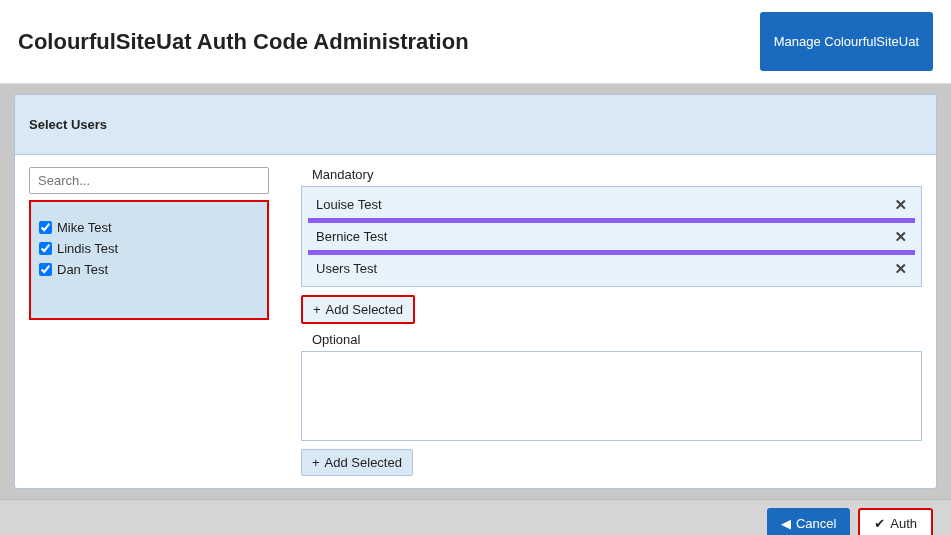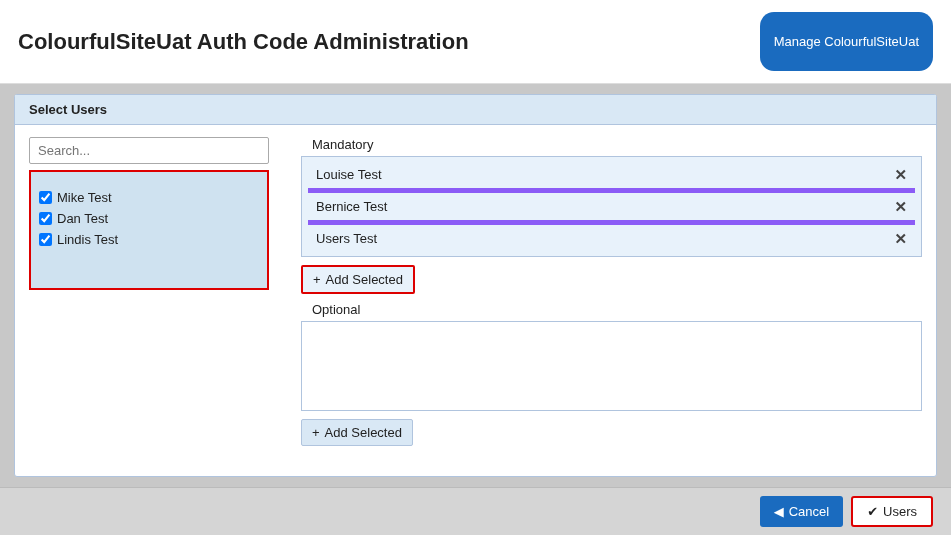--- a/index.html
+++ b/index.html
@@ -25,35 +25,35 @@
       font-weight: bold;
       color: #222;
     }
     .manage-btn {
       background: #1a6bbf;
       color: #fff;
       border: none;
       padding: 22px 14px;
       font-size: 13px;
       cursor: pointer;
-      border-radius: 14px;
+      border-radius: 3px;
     }
     .main-content {
       flex: 1;
       background: #fff;
       margin: 10px 14px;
       border: 1px solid #b0c4de;
       border-radius: 3px;
       padding: 0;
       display: flex;
       flex-direction: column;
     }
     .section-header {
       background: #d9e8f5;
-      padding: 7px 14px;
+      padding: 22px 14px;
       font-weight: bold;
       font-size: 13px;
       color: #222;
       border-bottom: 1px solid #b0c4de;
     }
     .content-area {
       display: flex;
       flex: 1;
       padding: 12px 14px;
       gap: 32px;
@@ -198,25 +198,25 @@
     <div class="left-panel">
       <input class="search-input" type="text" placeholder="Search..." style="">
       <div class="user-list" id="user-list-container">
 
       <div class="user-item">
             <input type="checkbox" checked="" style="">
             <span>Mike Test</span>
           </div>
           <div class="user-item">
             <input type="checkbox" checked="" style="">
-            <span>Dan Test</span>
+            <span>Lindis Test</span>
           </div>
           <div class="user-item">
             <input type="checkbox" checked="" style="">
-            <span>Lindis Test</span>
+            <span>Dan Test</span>
           </div>
         </div>
     </div>
 
     <div class="right-panel">
 
       <div>
         <div class="section-label">Mandatory</div>
         <div class="mandatory-list" id="mandatory-list-container">
 
@@ -258,15 +258,15 @@
   </div>
 </div>
 
 <div class="footer-bar">
   <button class="cancel-btn">
     <span>◀</span>
     <span>Cancel</span>
   </button>
   <button class="save-btn">
     <span>✔</span>
-    <span>Users</span>
+    <span>Auth</span>
   </button>
 </div>
 
 </body></html>

